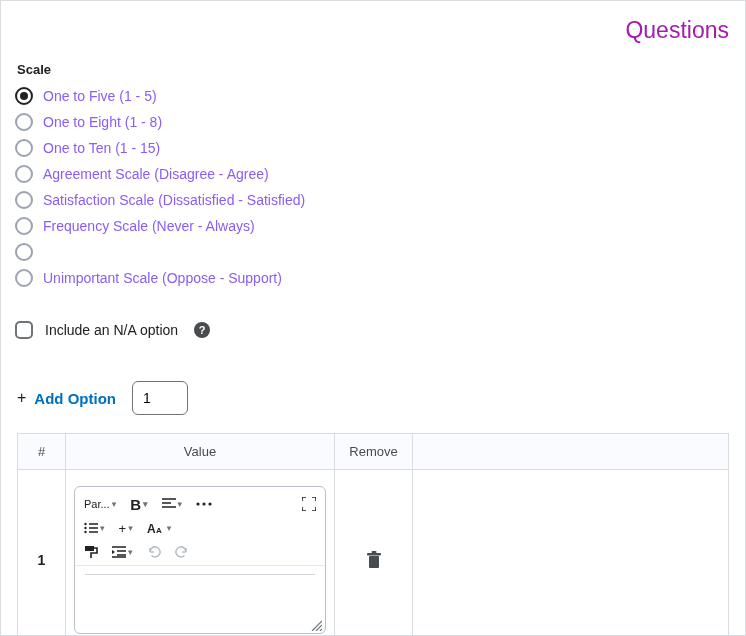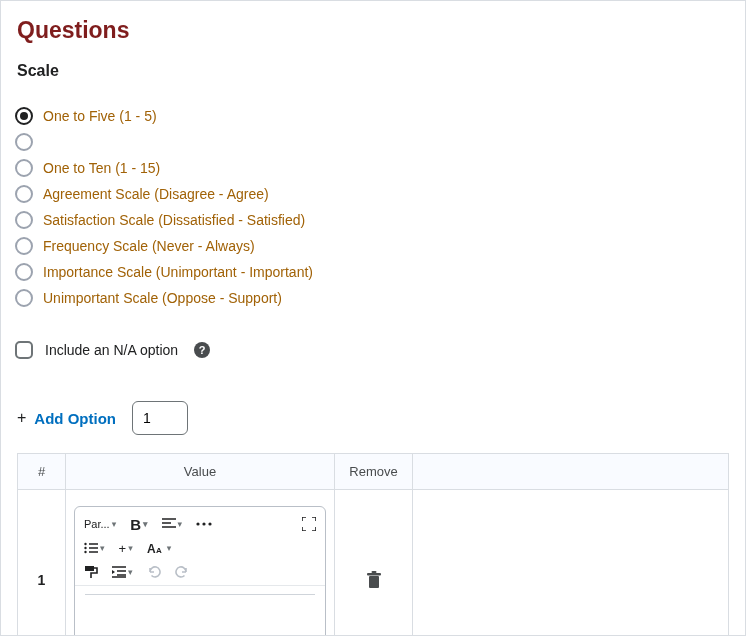--- a/index.html
+++ b/index.html
@@ -13,42 +13,43 @@
   .page {
     width: 746px;
     height: 636px;
     border: 1px solid #d9dde2;
     padding: 10px 16px 0 16px;
     position: relative;
     overflow: hidden;
   }
   h2.page-title {
     font-size: 23px;
+    font-weight: 400;
+    margin: 6px 0 18px 0;
+    color: #a21caf;
+    text-align: right;
+  }
+  .scale-label {
+    font-size: 13px;
     font-weight: 700;
-    margin: 6px 0 18px 0;
-    color: #7f1d1d;
-  }
-  .scale-label {
-    font-size: 16px;
-    font-weight: 700;
-    margin-bottom: 25px;
+    margin-bottom: 8px;
   }
   .radio-list { display: flex; flex-direction: column; gap: 4px; margin-left: -2px; }
   .radio-row { display: flex; align-items: center; gap: 10px; height: 22px; cursor: pointer; }
   .radio {
     width: 18px; height: 18px;
     border: 2px solid #9ca3af;
     border-radius: 50%;
     display: inline-flex; align-items: center; justify-content: center;
     flex-shrink: 0;
   }
   .radio .dot { width: 8px; height: 8px; border-radius: 50%; background: #202122; display: none; }
   .radio.selected { border-color: #202122; }
   .radio.selected .dot { display: block; }
-  .radio-label { font-size: 14px; color: #a16207; }
+  .radio-label { font-size: 14px; color: #8b5cf6; }
   .na-row { display: flex; align-items: center; gap: 12px; margin-top: 32px; margin-left: -2px; }
   .checkbox {
     width: 18px; height: 18px;
     border: 2px solid #6e7477;
     border-radius: 5px;
     flex-shrink: 0;
     cursor: pointer;
   }
   .na-label { font-size: 14px; }
   .help-icon {
@@ -164,40 +165,40 @@
   <div class="radio-list">
 
   <div class="radio-row">
         <span class="radio selected">
           <span class="dot"></span>
         </span>
         <span class="radio-label">One to Five (1 - 5)</span>
       </div>
       <div class="radio-row">
         <span class="radio"></span>
+        <span class="radio-label">One to Eight (1 - 8)</span>
       </div>
       <div class="radio-row">
         <span class="radio"></span>
         <span class="radio-label">One to Ten (1 - 15)</span>
       </div>
       <div class="radio-row">
         <span class="radio"></span>
         <span class="radio-label">Agreement Scale (Disagree - Agree)</span>
       </div>
       <div class="radio-row">
         <span class="radio"></span>
         <span class="radio-label">Satisfaction Scale (Dissatisfied - Satisfied)</span>
       </div>
       <div class="radio-row">
         <span class="radio"></span>
         <span class="radio-label">Frequency Scale (Never - Always)</span>
       </div>
       <div class="radio-row">
         <span class="radio"></span>
-        <span class="radio-label">Importance Scale (Unimportant - Important)</span>
       </div>
       <div class="radio-row">
         <span class="radio"></span>
         <span class="radio-label">Unimportant Scale (Oppose - Support)</span>
       </div>
     </div>
 
   <div class="na-row">
     <span class="checkbox"></span>
     <span class="na-label">Include an N/A option</span>

